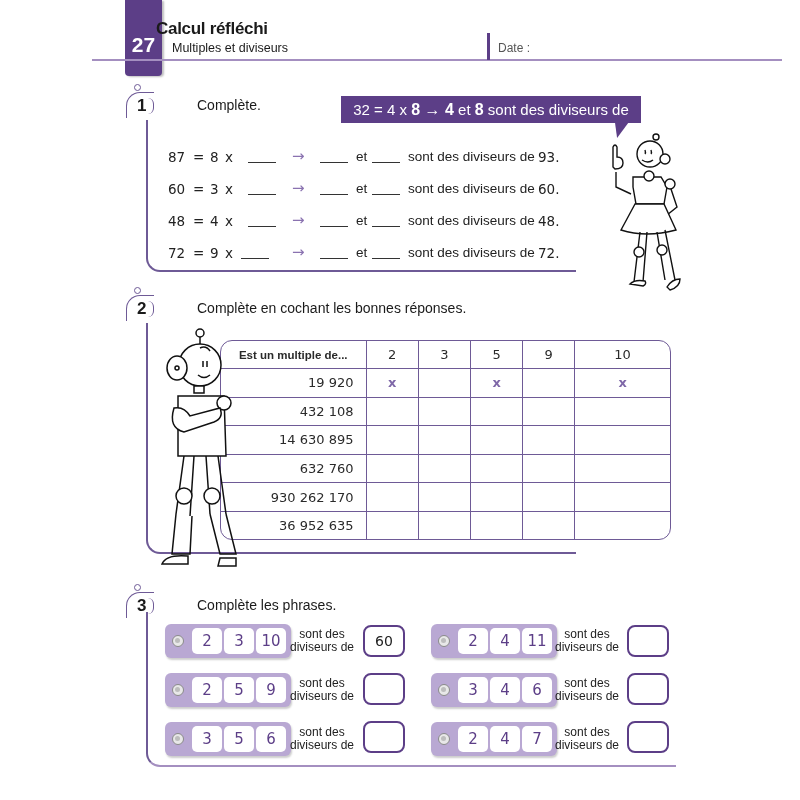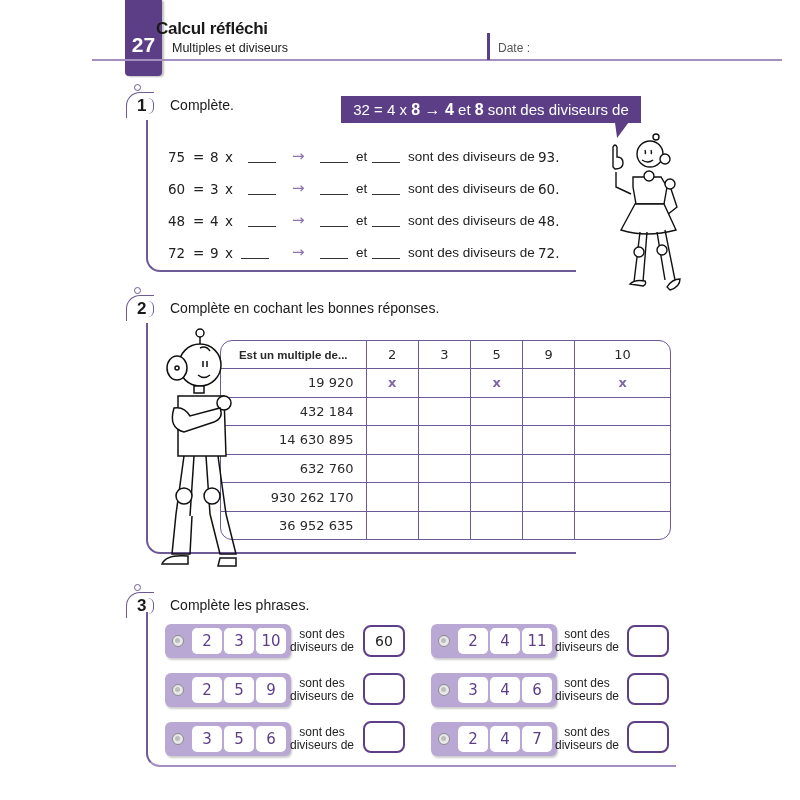--- a/index.html
+++ b/index.html
@@ -32,21 +32,21 @@
   .frame {
     position: absolute; border: 2px solid #6e5a96; border-right: none; border-top: none;
     border-radius: 0 0 0 14px;
   }
   .ex-badge {
     position: absolute; font-family: "Liberation Sans", sans-serif; font-weight: bold; font-size: 17px; color: #1a1a1a;
   }
   .ex-hook { position: absolute; width: 28px; height: 26px; border: 1.5px solid #6e5a96; border-bottom: none; border-right: none; border-radius: 14px 0 0 0; }
   .ex-ring { position: absolute; width: 7px; height: 7px; border: 1.5px solid #6e5a96; border-radius: 50%; background: #fff; }
   .ex-paren { position: absolute; width: 6px; height: 16px; border-right: 1.5px solid #6e5a96; border-radius: 0 8px 8px 0; }
-  .ex-title { position: absolute; font-family: "Liberation Sans", sans-serif; font-size: 14px; color: #1a1a1a; }
+  .ex-title { position: absolute; font-family: "Liberation Sans", sans-serif; font-size: 14px; color: #1a1a1a; margin-left: 27px; }
 
   
   .bubble {
     position: absolute; left: 341px; top: 96px; width: 300px; height: 27px; background: #5c3e87;
     color: #fff; font-family: "Liberation Sans", sans-serif; font-size: 15px; line-height: 27px; text-align: center;
   }
   .bubble b { font-weight: bold; font-size: 16px; }
   .bubble-tail {
     position: absolute; left: 612px; top: 122px; width: 0; height: 0;
     border-left: 8px solid transparent; border-right: 6px solid transparent; border-top: 16px solid #5c3e87;
@@ -110,21 +110,21 @@
   <div class="ex-ring" style="left:134px; top:84px;"></div>
   <div class="ex-hook" style="left:126px; top:92px;"></div>
   <div class="ex-badge" style="left:137px; top:96px;">1</div>
   <div class="ex-paren" style="left:148px; top:98px;"></div>
   <div class="ex-title" style="left:170px; top:97px;">Complète.</div>
 
   <div class="bubble"><span>32 = 4 x </span><b>8</b><b> → </b><b>4</b><span> et </span><b>8</b><span> sont des diviseurs de 32.</span></div>
   <div class="bubble-tail"></div>
 
   <div class="eq-row" style="top:149px;">
-    <span style="left:0">75</span>
+    <span style="left:0">87</span>
     <span style="left:25px">=</span>
     <span style="left:42px">8</span>
     <span style="left:57px">x</span>
     <span style="left:80px">
         <span class="blank"></span>
       </span>
     <span class="arrow" style="left:124px; top:-2px">→</span>
     <span style="left:152px">
         <span class="blank"></span>
       </span>
@@ -235,21 +235,21 @@
       </tr>
       <tr>
         <td>19 920</td>
         <td class="check">x</td>
         <td class="check"></td>
         <td class="check">x</td>
         <td class="check"></td>
         <td class="check">x</td>
       </tr>
       <tr>
-        <td>432 184</td>
+        <td>432 108</td>
         <td class="check"></td>
         <td class="check"></td>
         <td class="check"></td>
         <td class="check"></td>
         <td class="check"></td>
       </tr>
       <tr>
         <td>14 630 895</td>
         <td class="check"></td>
         <td class="check"></td>

